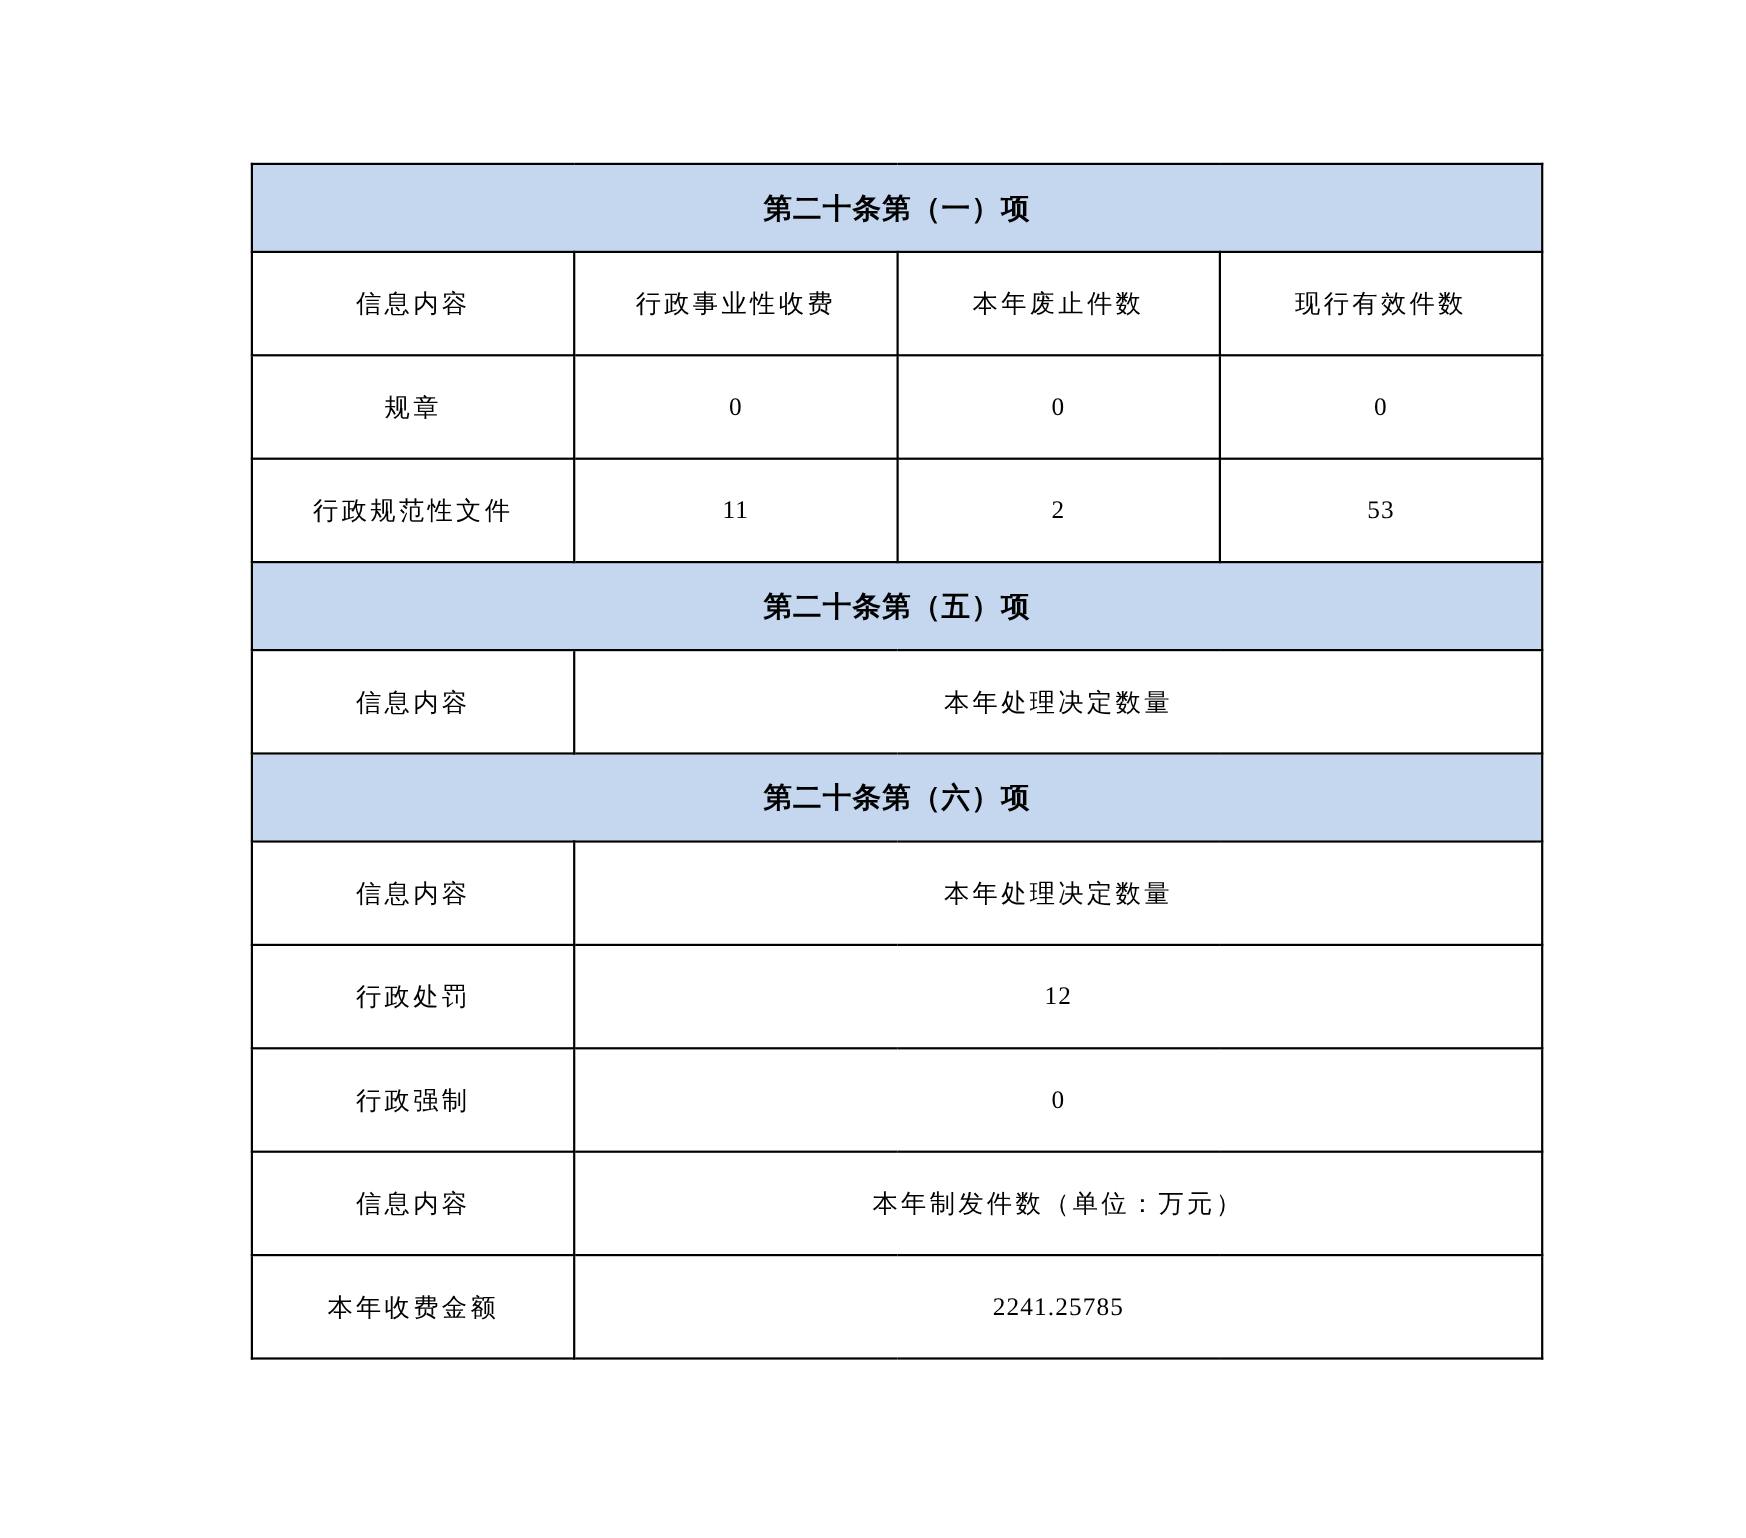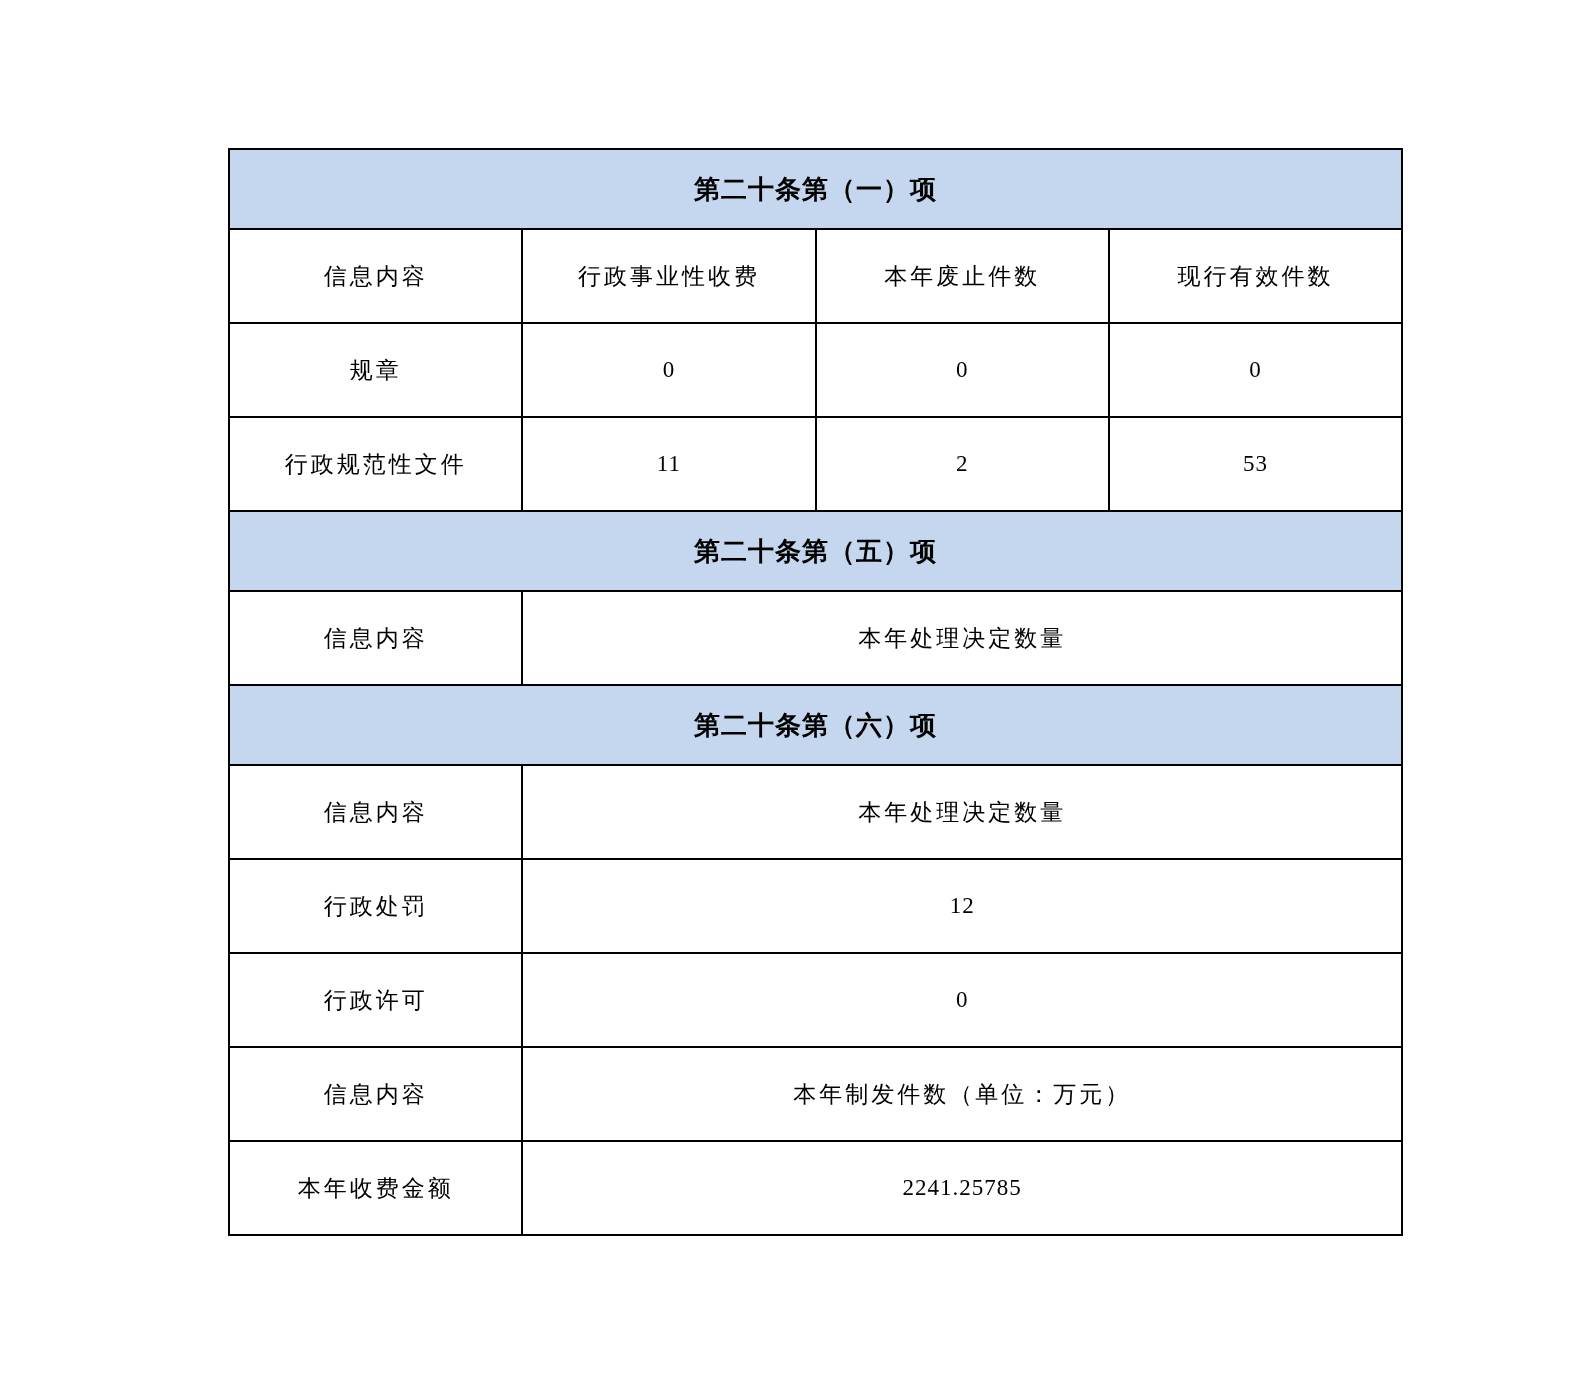--- a/index.html
+++ b/index.html
@@ -108,21 +108,21 @@
       </tr>
       <tr class="body-row">
         <td class="label-cell">信息内容</td>
         <td colspan="3" class="label-cell">本年处理决定数量</td>
       </tr>
       <tr class="body-row">
         <td class="label-cell">行政处罚</td>
         <td colspan="3" class="num-cell">12</td>
       </tr>
       <tr class="body-row">
-        <td class="label-cell">行政许可</td>
+        <td class="label-cell">行政强制</td>
         <td colspan="3" class="num-cell">0</td>
       </tr>
 
       <tr class="body-row">
         <td class="label-cell">信息内容</td>
         <td colspan="3" class="label-cell">本年制发件数（单位：万元）</td>
       </tr>
       <tr class="body-row">
         <td class="label-cell">本年收费金额</td>
         <td colspan="3" class="num-cell">2241.25785</td>

